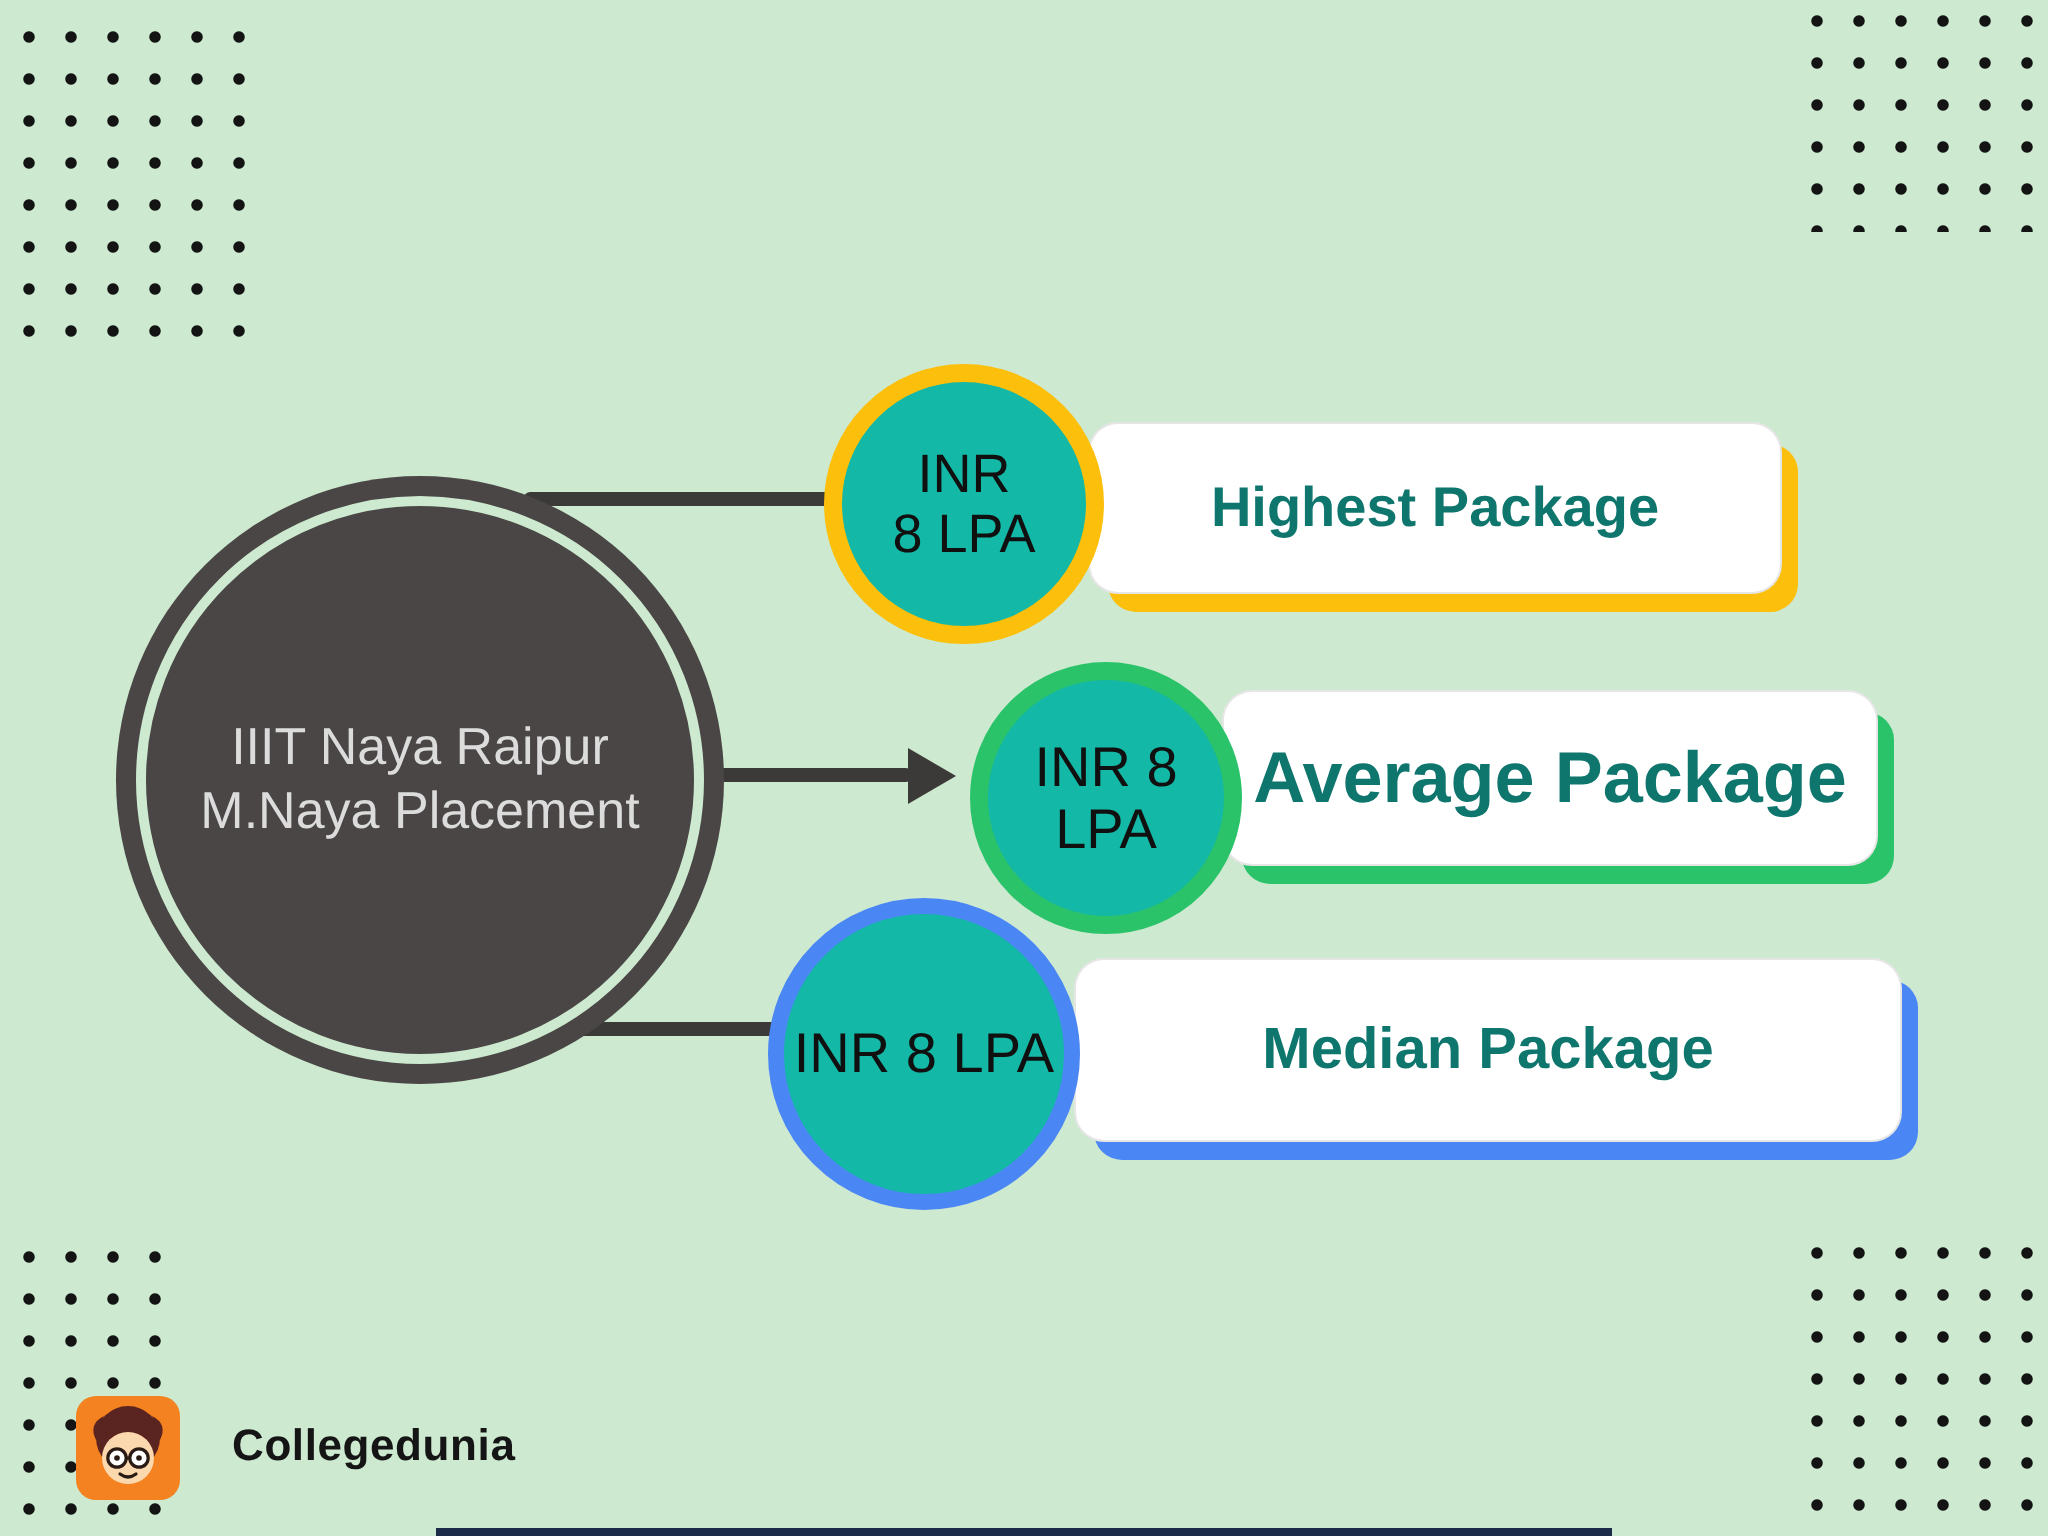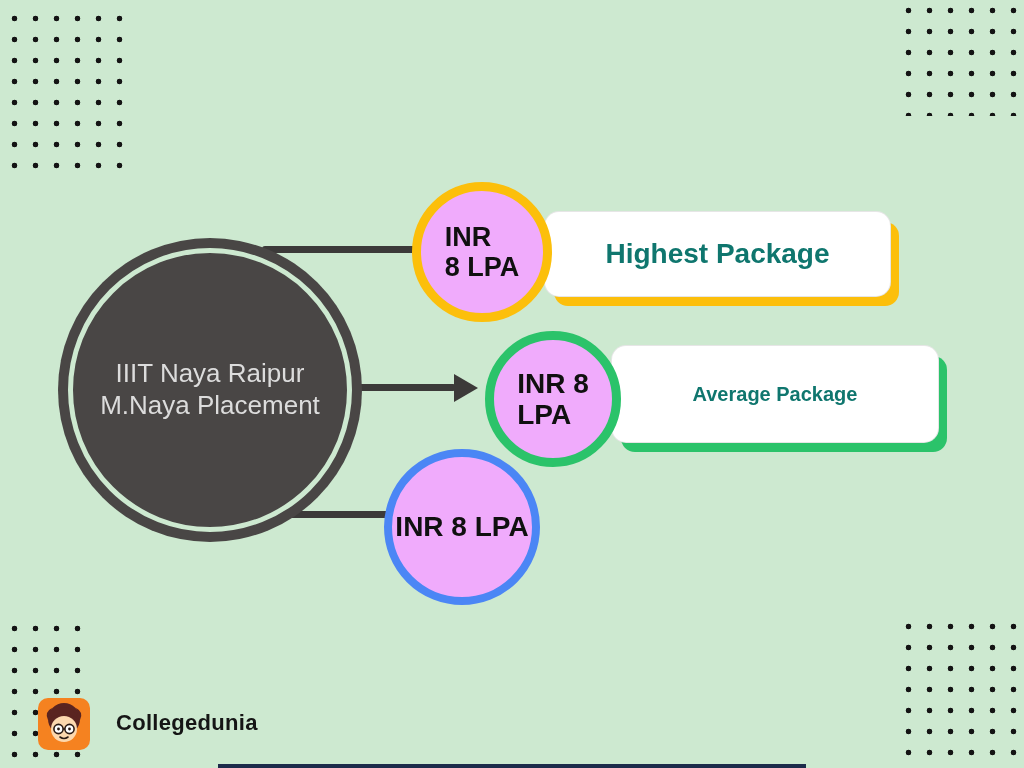--- a/index.html
+++ b/index.html
@@ -40,38 +40,38 @@
     display:flex; align-items:center; justify-content:center; text-align:center;
   }
   .main-circle::before {
     content:""; position:absolute; inset:10px;
     border:5px solid #cde9d0; border-radius:50%;
   }
   .main-title { color:#dcdcdc; font-weight:normal; font-size:26px; line-height:1.22; width:280px; }
 
   
   .node-circle {
-    position:absolute; border-radius:50%; background:#f0abfc; z-index:4;
-    display:flex; align-items:center; justify-content:center; 
-    font-weight:bold; color:#101010; border:9px solid var(--accent,#999);
+    position:absolute; border-radius:50%; background:#14b8a6; z-index:4;
+    display:flex; align-items:center; justify-content:center; text-align:center;
+    font-weight:normal; color:#101010; border:9px solid var(--accent,#999);
   }
   .node-value { white-space:pre-line; line-height:1.12; }
   .node-circle-0 { left:412px; top:182px; width:140px; height:140px; font-size:27px; }
   .node-circle-1 { left:485px; top:331px; width:136px; height:136px; font-size:28px; }
   .node-circle-2 { left:384px; top:449px; width:156px; height:156px; font-size:28px; border-width:8px; }
 
   
   .card {
     position:absolute; background:#ffffff; border-radius:14px; z-index:2;
     display:flex; align-items:center; justify-content:center;
     font-weight:bold; color:#0f766e;
     box-shadow: 0 0 0 1px #e6e6e6, 9px 10px 0 var(--accent,#999);
   }
   .card-0 { left:545px; top:212px; width:345px; height:84px; font-size:28px; }
-  .card-1 { left:612px; top:346px; width:326px; height:96px; font-size:20px; }
+  .card-1 { left:612px; top:346px; width:326px; height:86px; font-size:36px; }
   .card-2 { left:538px; top:480px; width:412px; height:90px; font-size:29px; }
 
   
   .logo {
     position:absolute; left:38px; top:698px; width:52px; height:52px;
     border-radius:10px; background:#f58220; z-index:2;
     display:flex; align-items:center; justify-content:center;
   }
   .brand {
     position:absolute; left:116px; top:710px; z-index:2;
@@ -114,20 +114,23 @@
   </div>
 
   <div class="card card-1" style="--accent: #2bc36a;">
     <span class="card-label">Average Package</span>
   </div>
   <div class="node-circle node-circle-1" style="--accent: #2bc36a;">
     <span class="node-value">INR 8
 LPA</span>
   </div>
 
+  <div class="card card-2" style="--accent: #4b86f5;">
+    <span class="card-label">Median Package</span>
+  </div>
   <div class="node-circle node-circle-2" style="--accent: #4b86f5;">
     <span class="node-value">INR 8 LPA</span>
   </div>
 
   <div class="logo">
     <svg width="52" height="52" viewBox="0 0 52 52">
       <circle cx="26" cy="21" r="16" fill="#5a2420"></circle>
       <path d="M10 22 Q6 14 14 10 Q10 20 16 18 Z" fill="#5a2420"></path>
       <path d="M42 22 Q46 14 38 10 Q42 20 36 18 Z" fill="#5a2420"></path>
       <circle cx="26" cy="31" r="13" fill="#fcd8ae"></circle>

